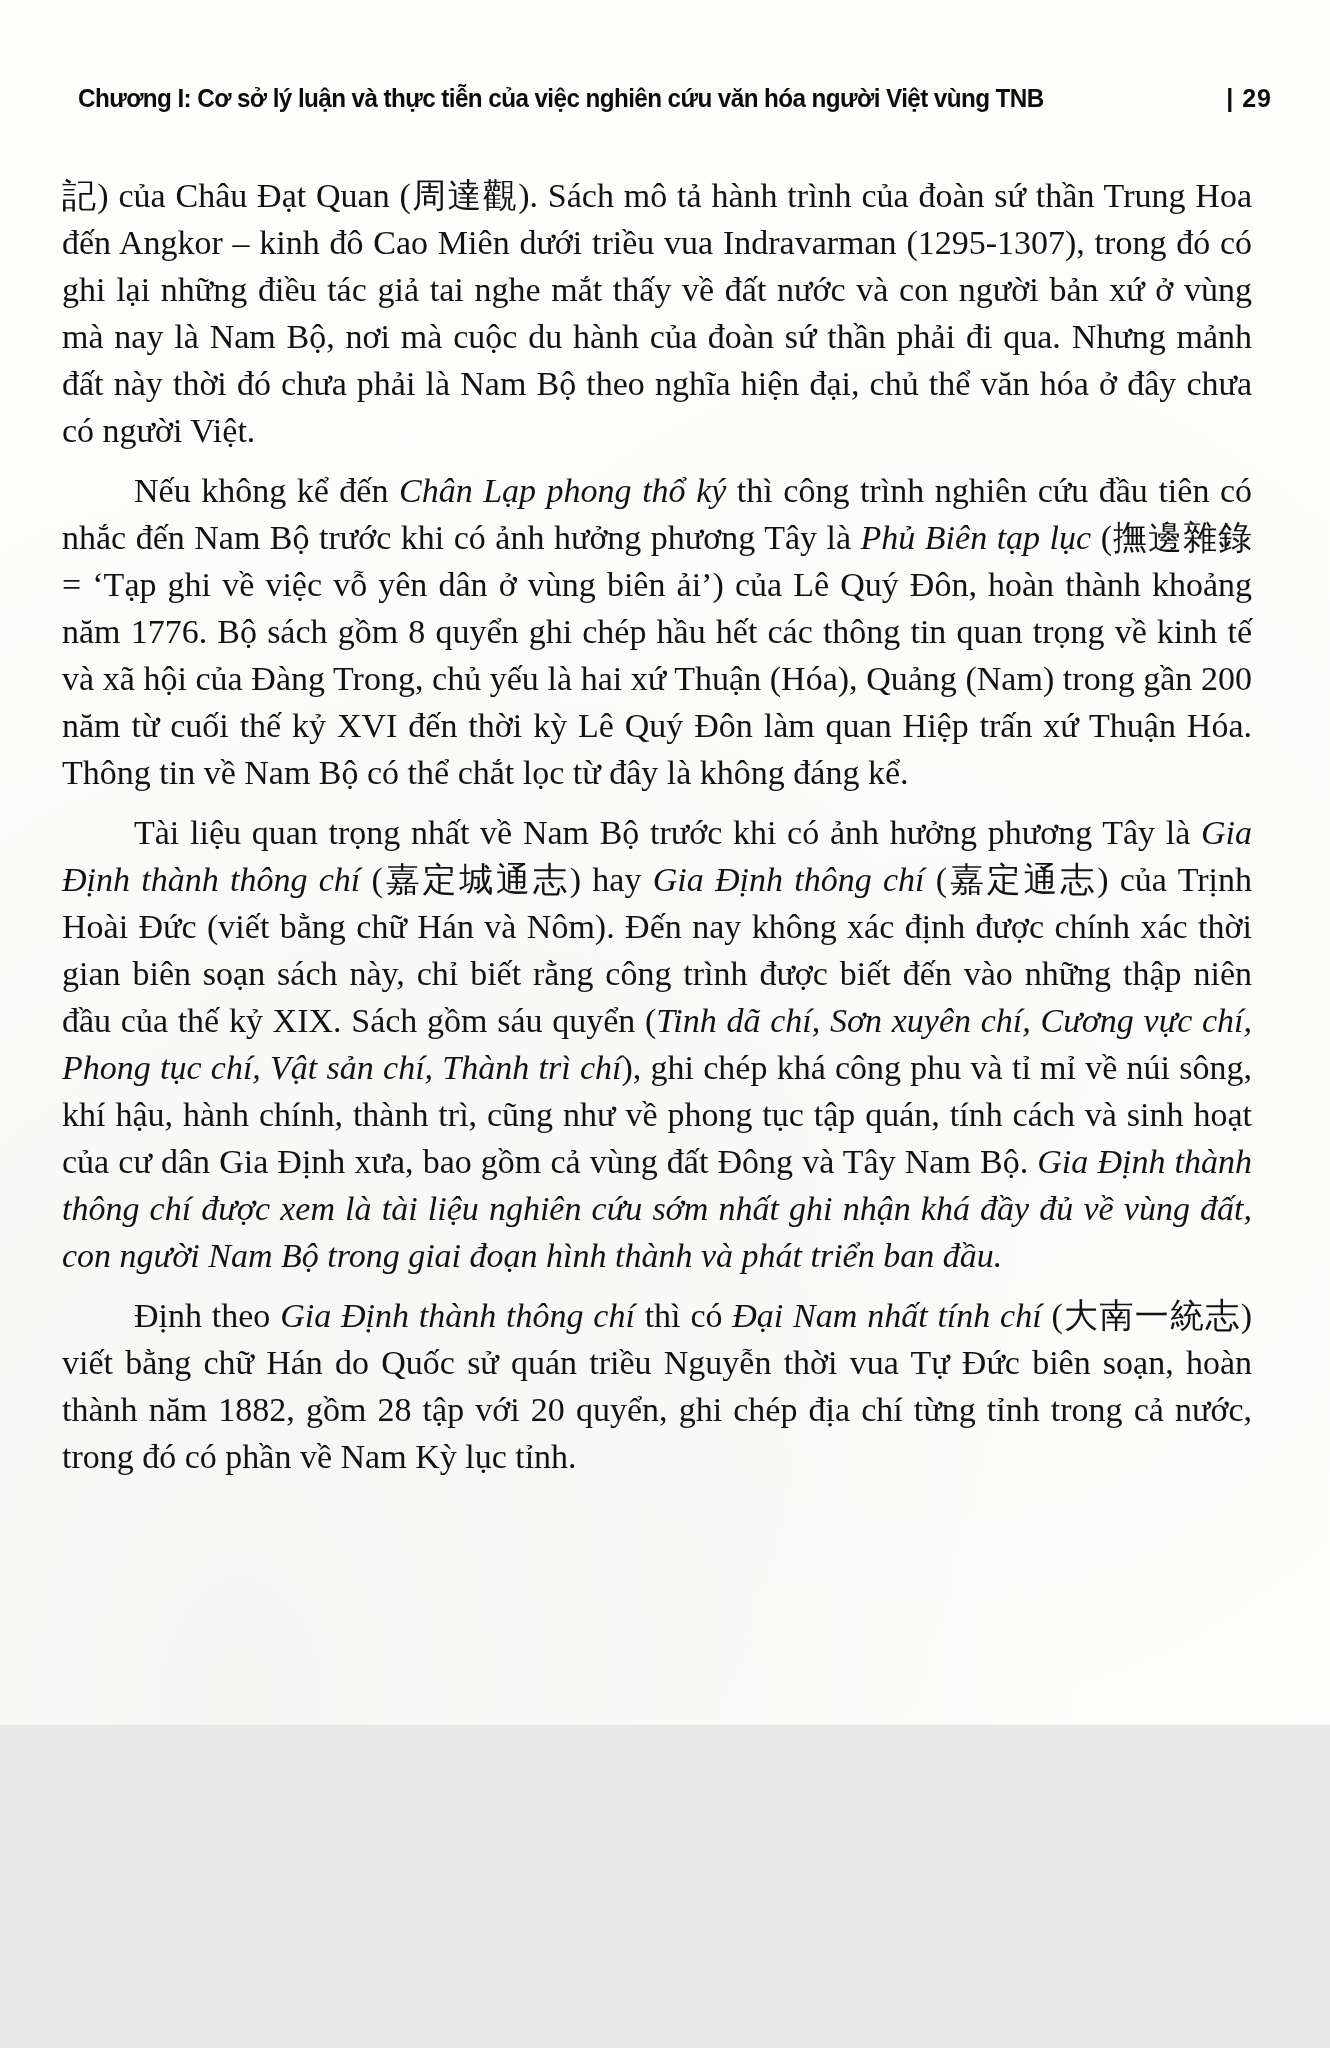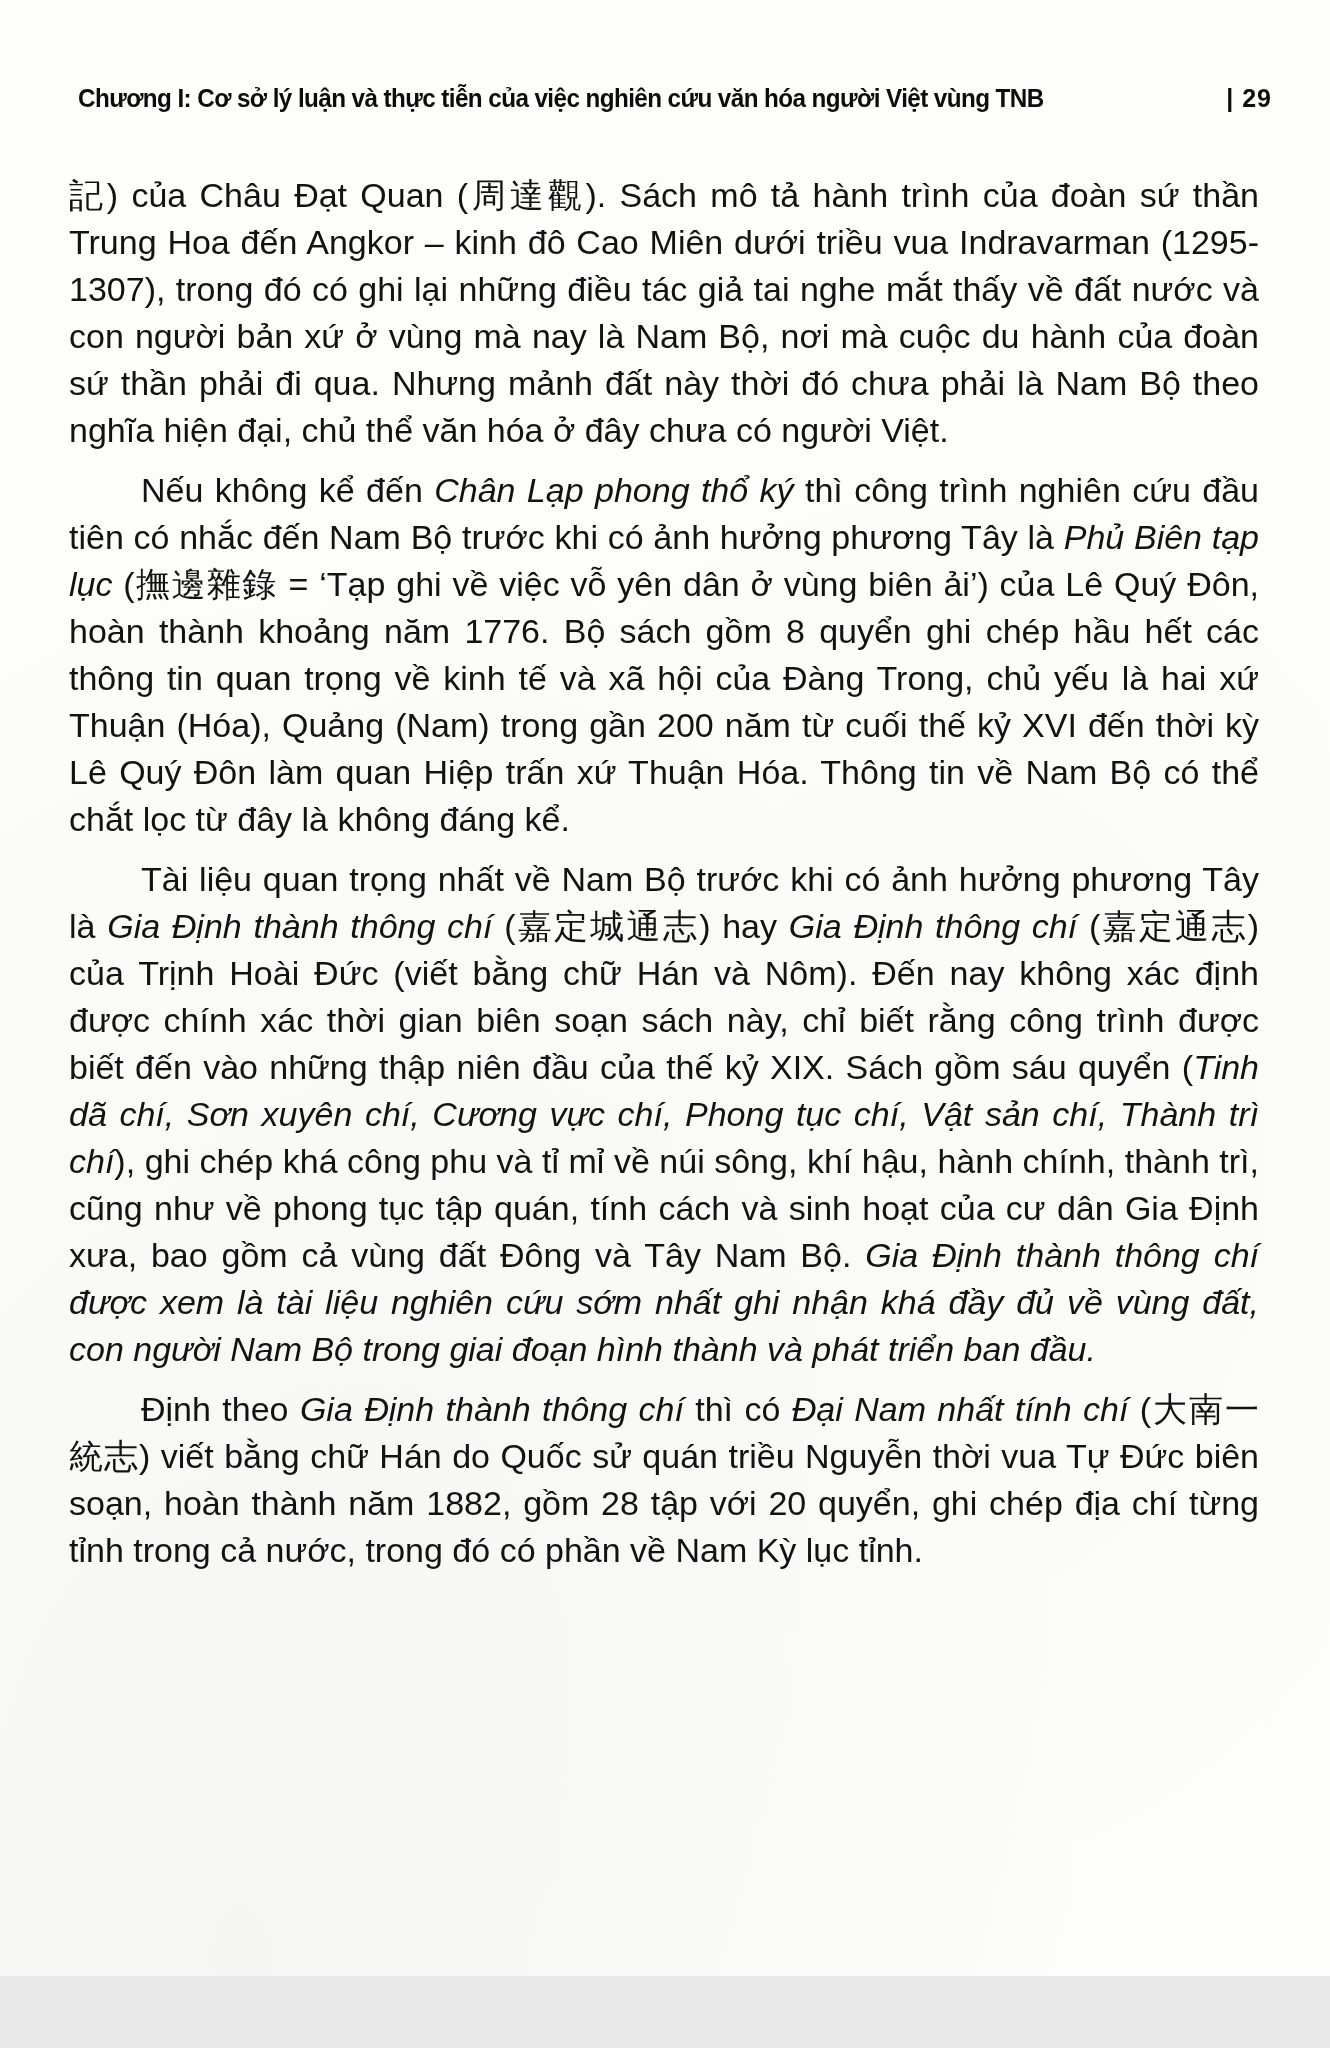--- a/index.html
+++ b/index.html
@@ -3,21 +3,21 @@
 <meta charset="utf-8">
 <style>
   html, body {
     margin: 0;
     padding: 0;
     background: #e8e8e8;
   }
   .page {
     position: relative;
     width: 1330px;
-    height: 1976px;
+    height: 1725px;
     margin: 0 auto;
     background: #fdfdfc;
     background-image:
       radial-gradient(ellipse at 18% 99%, rgba(180,175,178,0.10) 0%, rgba(180,175,178,0) 55%),
       radial-gradient(ellipse at 70% 60%, rgba(200,196,198,0.05) 0%, rgba(200,196,198,0) 60%);
     overflow: hidden;
     color: #141414;
   }
   .running-head {
     position: absolute;
@@ -37,24 +37,24 @@
   .running-head .chapter {
     transform: scaleX(0.97);
     transform-origin: left center;
   }
   .running-head .pageno {
     font-size: 25px;
     letter-spacing: 1px;
   }
   .body-text {
     position: absolute;
-    left: 69px;
+    left: 62px;
     width: 1190px;
     top: 172px;
-    font-family: Liberation Sans, sans-serif;
+    font-family: Liberation Serif, serif;
     font-size: 34px;
     line-height: 47px;
     text-align: justify;
     color: #121212;
   }
   .body-text p {
     margin: 0 0 13px 0;
     text-indent: 72px;
   }
   .body-text p.no-indent {

